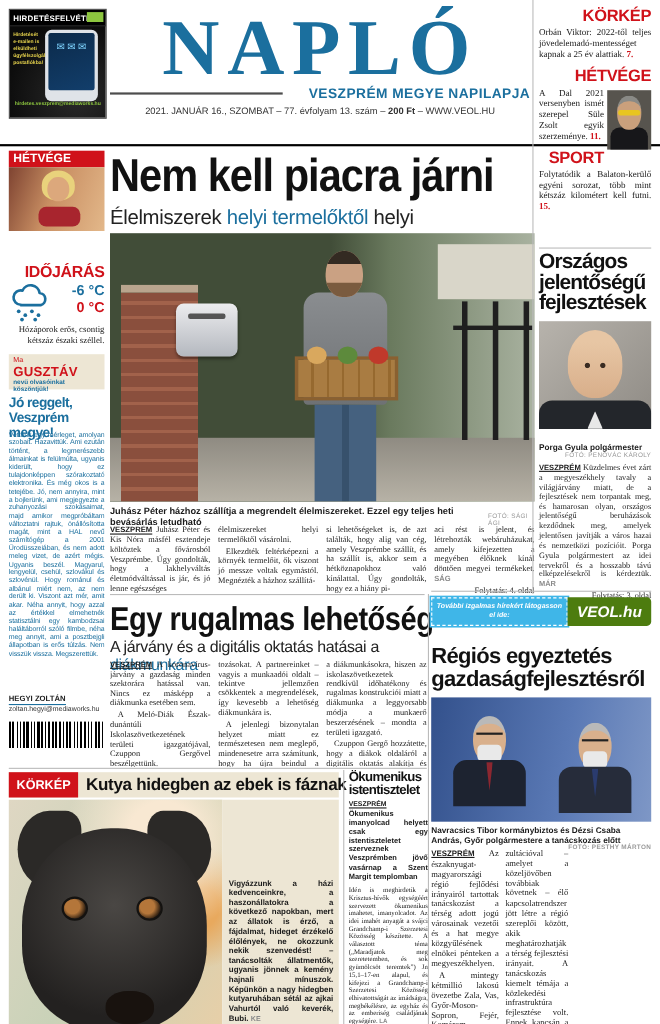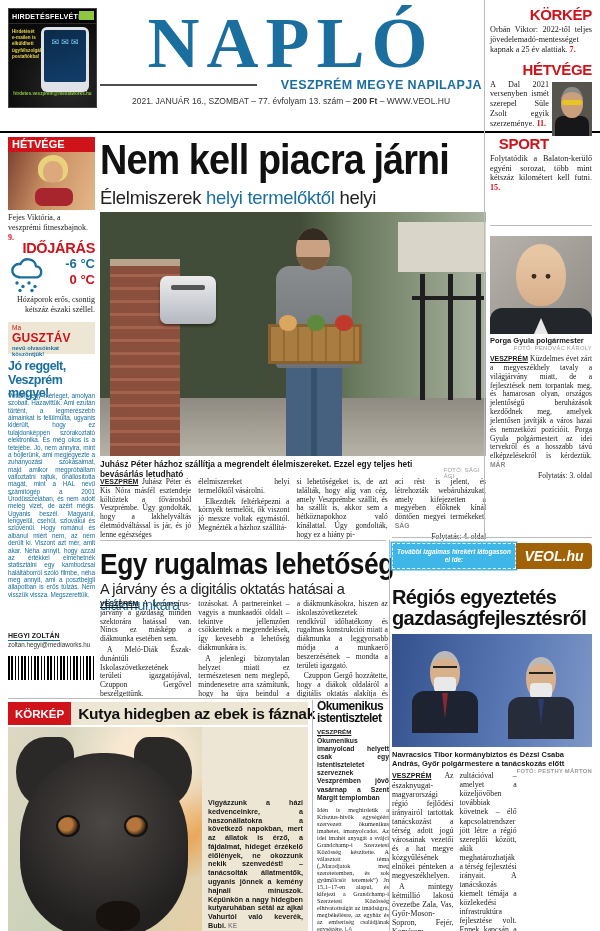--- a/index.html
+++ b/index.html
@@ -119,29 +119,29 @@
   .h-country{font:bold 19px/0.98 "Liberation Sans",sans-serif;letter-spacing:-.8px;color:#111;}
   .porga{width:102px;height:98px;margin-top:6px;position:relative;overflow:hidden;
          background:linear-gradient(135deg,#b7b3ac,#8e8a84);}
   .porga-head{width:50px;height:62px;margin:8px auto 0;border-radius:50% 50% 46% 46%;
      background:radial-gradient(circle at 36% 52%,#3a2c22 2px,transparent 2.8px),
                 radial-gradient(circle at 64% 52%,#3a2c22 2px,transparent 2.8px),
                 linear-gradient(180deg,#e7c6a4 18%,#d8ae8a);}
   .porga-sh{position:absolute;bottom:0;left:0;width:100%;height:26px;background:#23262b;border-radius:12px 12px 0 0;}
   .porga-shirt{position:absolute;bottom:0;left:44px;width:14px;height:16px;background:#e8e8e8;
                clip-path:polygon(0 100%,50% 0,100% 100%);}
-  .mini-cap{font:bold 7.5px/1.2 "Liberation Sans",sans-serif;margin-top:2px;}
+  .mini-cap{font:bold 7.5px/1.2 "Liberation Sans",sans-serif;margin-top:12px;}
   .country-body{font-size:7.5px;line-height:1.18;margin-top:4px;}
 
   
   .banner{left:392px;top:543px;width:200px;height:26px;display:flex;}
   .banner-left{flex:1;background:#3fb6e8;border:1.5px dashed #fff;box-shadow:0 0 0 1.5px #3fb6e8;
                font:bold italic 6.4px/1.25 "Liberation Sans",sans-serif;color:#fff;text-align:center;
                display:flex;align-items:center;justify-content:center;padding:0 2px;}
-  .banner-right{width:76px;background:#a16207;color:#fff;display:flex;align-items:center;justify-content:center;
+  .banner-right{width:76px;background:#4d7c0f;color:#fff;display:flex;align-items:center;justify-content:center;
                 font:bold italic 14px "Liberation Sans",sans-serif;border-radius:0 4px 4px 0;}
 
   
   .region{left:392px;top:587px;width:200px;}
   .h-region{font:bold 20px/1.04 "Liberation Sans",sans-serif;letter-spacing:-.6px;color:#111;}
   .region-photo{width:200px;height:113px;margin-top:5px;position:relative;overflow:hidden;
                 background:linear-gradient(100deg,#33518c,#5a79b5 60%,#7e97c6);}
   .fig{position:absolute;bottom:0;width:74px;}
   .fig-head{width:30px;height:36px;margin:0 auto;background:#d9b08c;border-radius:48%;position:relative;
             border-top:7px solid #b9b9b9;}
@@ -228,21 +228,20 @@
     <div class="tease-label">SPORT</div>
     <div class="tease-text"><span>Folytatódik a Balaton-kerülő egyéni sorozat, több mint kétszáz kilométert kell futni. </span><span class="pagenum">15.</span></div>
   </div>
 
   <div class="abs band-red">HÉTVÉGE</div>
   <div class="abs fit-photo">
     <div class="fit-hair"></div>
     <div class="fit-face"></div>
     <div class="fit-top"></div>
   </div>
-  <div class="abs left-cap"><span>Fejes Viktória, a veszprémi fitneszbajnok. </span><span class="pagenum">9.</span></div>
   <div class="abs wx-title">IDŐJÁRÁS</div>
   <div class="abs wx-row">
     <svg width="40" height="38" viewBox="0 0 40 38">
       <path d="M11 21a6.5 6.5 0 1 1 1.4-12.8A8.2 8.2 0 0 1 28 10.4 5.6 5.6 0 0 1 29 21.4H11z" fill="none" stroke="#1b6f9e" stroke-width="2.4" stroke-linejoin="round"></path>
       <g fill="#1b6f9e">
           <circle cx="9" cy="27" r="1.7"></circle>
           <circle cx="15" cy="30.5" r="1.7"></circle>
           <circle cx="21" cy="27" r="1.7"></circle>
           <circle cx="27" cy="30.5" r="1.7"></circle>
           <circle cx="12" cy="34.5" r="1.7"></circle>
@@ -329,20 +328,21 @@
     </div>
     <div class="col just">
       <p class="just">a diákmunkásokra, hiszen az iskolaszövetkezetek rendkívül időhatékony és rugalmas konstrukciói miatt a diákmunka a leggyorsabb módja a munkaerő beszerzésének – mondta a területi igazgató.</p>
       <p class="just ind"><span>Czuppon Gergő hozzátette, hogy a diákok oldaláról a digitális oktatás alakítja és árnyalja a helyzetet.</span> </p>
 
     </div>
   </div>
 
   <div class="abs rule hr4"></div>
   <div class="abs country">
+    <div class="h-country">Országos jelentőségű fejlesztések</div>
     <div class="porga">
       <div class="porga-sh"></div>
       <div class="porga-shirt"></div>
       <div class="porga-head"></div>
     </div>
     <div class="mini-cap">Porga Gyula polgármester</div>
     <div class="credit" style="text-align:right">Fotó: Penovác Károly</div>
     <div class="country-body just">
       <p class="just"><span class="loc">VESZPRÉM</span> <span>Küzdelmes évet zárt a megyeszékhely tavaly a világjárvány miatt, de a fejlesztések nem torpantak meg, és hamarosan olyan, országos jelentőségű beruházások kezdődnek meg, amelyek jelentősen javítják a város hazai és nemzetközi pozícióit. Porga Gyula polgármestert az idei tervekről és a hosszabb távú elképzelésekről is kérdeztük.</span> <span class="sig">MÁR</span></p>
       <p class="cont">Folytatás: 3. oldal</p>

